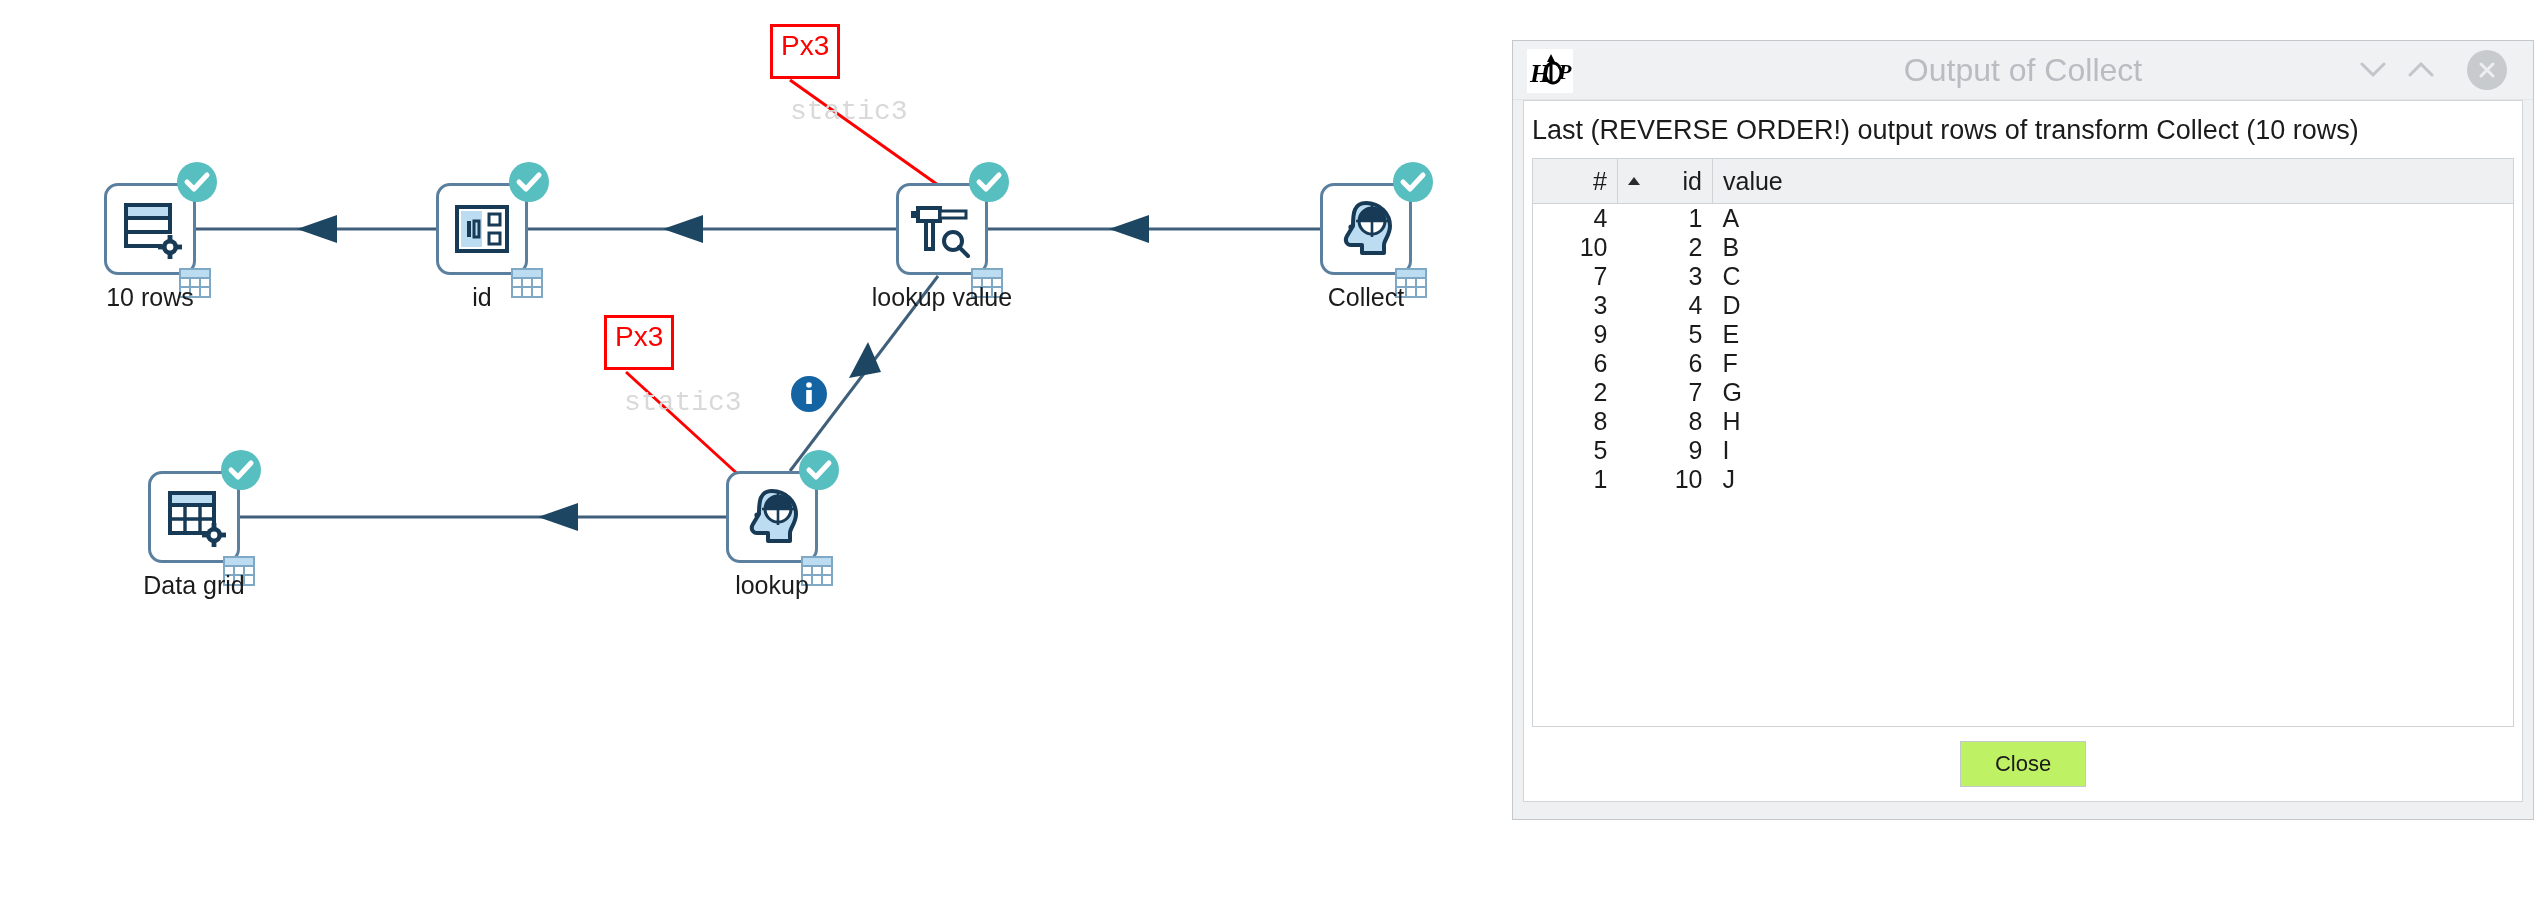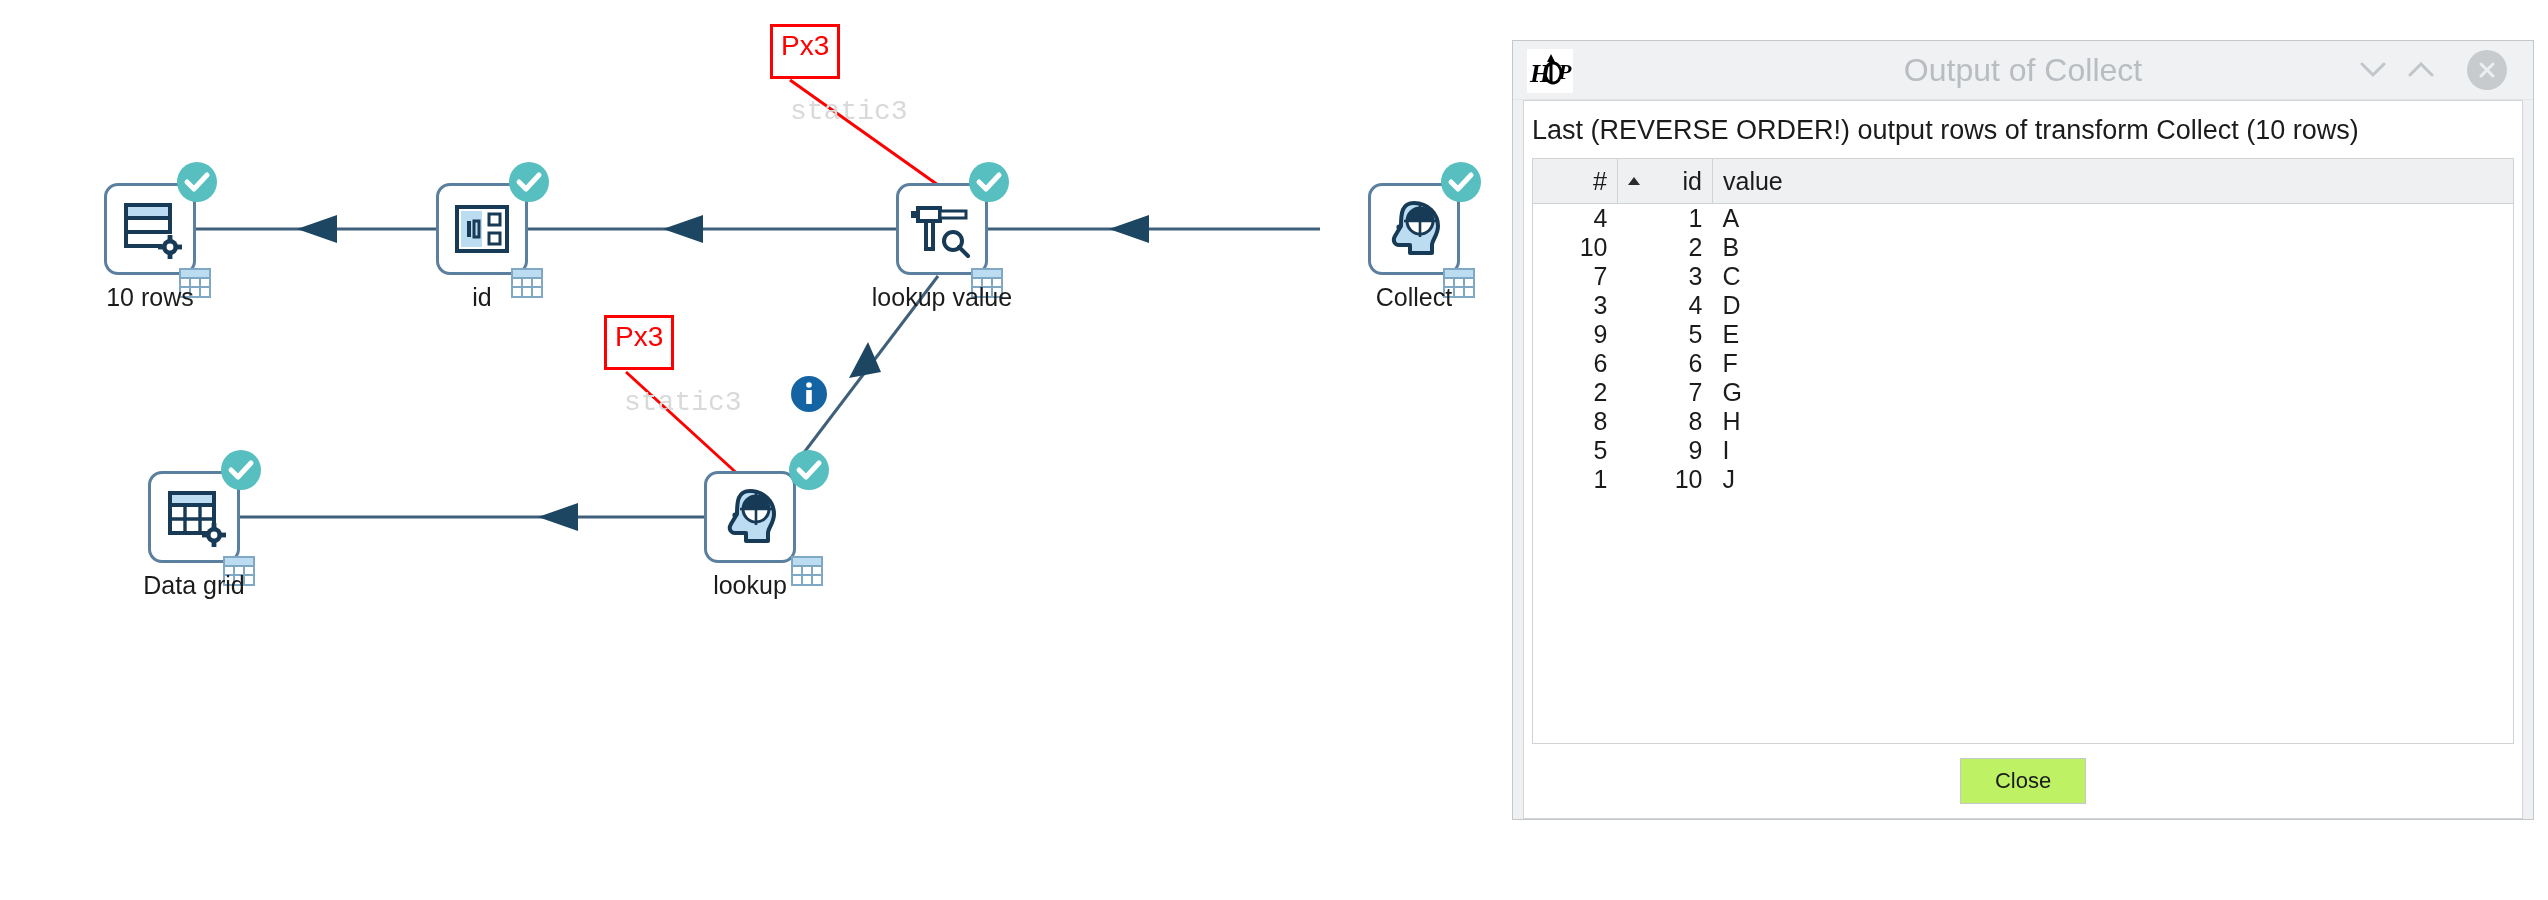--- a/index.html
+++ b/index.html
@@ -62,21 +62,21 @@
     cursor:pointer;
   }
   #btn-min { right:140px; }
   #btn-max { right:92px; }
   #btn-close {
     right:26px; width:40px; height:40px; border-radius:50%; background:#c7cbce;
     display:flex; align-items:center; justify-content:center;
   }
 
   #dialog-body {
-    flex:1; margin:0 10px 0 10px; background:#ffffff;
+    flex:1; margin:0 10px 17px 10px; background:#ffffff;
     border:1px solid #d2d6d9; box-sizing:border-box;
     display:flex; flex-direction:column; padding:0;
   }
   #subtitle {
     font-size:27px; color:#1b1b1b; padding:14px 6px 12px 8px;
     font-family:"Liberation Sans", sans-serif; white-space:nowrap;
   }
   #table-wrap {
     flex:1; margin:0 8px 0 8px; border:1px solid #cfd3d6;
     box-sizing:border-box; background:#ffffff; overflow:hidden;
@@ -206,21 +206,21 @@
         <path d="M11,21 L18,28 L31,14" stroke="#fff" stroke-width="5" fill="none" stroke-linecap="round" stroke-linejoin="round"></path>
       </svg>
       <svg class="grid-badge" viewBox="0 0 40 40">
         <rect x="4" y="6" width="30" height="9" fill="#bcdcf2" stroke="#7fa8c4" stroke-width="2"></rect>
         <rect x="4" y="15" width="30" height="19" fill="#fff" stroke="#7fa8c4" stroke-width="2"></rect>
         <path d="M14,15 L14,34 M24,15 L24,34 M4,24 L34,24" stroke="#7fa8c4" stroke-width="2"></path>
       </svg>
       <div class="node-label">lookup value</div>
     </div>
 
-    <div class="node" style="left:1320px; top:183px;margin-left:48px;">
+    <div class="node" style="left:1320px; top:183px;">
       <div class="node-box"></div>
       <svg class="node-icon" viewBox="0 0 92 92">
         <path d="M46,20 C60,20 70,31 70,43 C70,52 64,57 64,62 L64,70 L42,70 L42,62 L31,62 C27,62 24,58 27,53 L33,43 C33,30 34,20 46,20 Z" fill="#bcdcf2" stroke="#173a56" stroke-width="4" stroke-linejoin="round"></path>
         <circle cx="31" cy="44" r="2.6" fill="#173a56"></circle>
         <circle cx="52" cy="38" r="13" fill="#ffffff" stroke="#173a56" stroke-width="3"></circle>
         <path d="M52,25 A13,13 0 0,1 65,38 L52,38 Z" fill="#173a56"></path>
         <path d="M39,38 A13,13 0 0,1 52,25 L52,38 Z" fill="#173a56"></path>
         <path d="M52,22 L52,54 M36,38 L68,38" stroke="#173a56" stroke-width="2.6"></path>
       </svg>
       <svg class="check-badge" viewBox="0 0 42 42">
@@ -255,21 +255,21 @@
         <path d="M11,21 L18,28 L31,14" stroke="#fff" stroke-width="5" fill="none" stroke-linecap="round" stroke-linejoin="round"></path>
       </svg>
       <svg class="grid-badge" viewBox="0 0 40 40">
         <rect x="4" y="6" width="30" height="9" fill="#bcdcf2" stroke="#7fa8c4" stroke-width="2"></rect>
         <rect x="4" y="15" width="30" height="19" fill="#fff" stroke="#7fa8c4" stroke-width="2"></rect>
         <path d="M14,15 L14,34 M24,15 L24,34 M4,24 L34,24" stroke="#7fa8c4" stroke-width="2"></path>
       </svg>
       <div class="node-label">Data grid</div>
     </div>
 
-    <div class="node" style="left:704px; top:471px;padding-left:12px;">
+    <div class="node" style="left:726px; top:471px;">
       <div class="node-box"></div>
       <svg class="node-icon" viewBox="0 0 92 92">
         <path d="M46,20 C60,20 70,31 70,43 C70,52 64,57 64,62 L64,70 L42,70 L42,62 L31,62 C27,62 24,58 27,53 L33,43 C33,30 34,20 46,20 Z" fill="#bcdcf2" stroke="#173a56" stroke-width="4" stroke-linejoin="round"></path>
         <circle cx="31" cy="44" r="2.6" fill="#173a56"></circle>
         <circle cx="52" cy="38" r="13" fill="#ffffff" stroke="#173a56" stroke-width="3"></circle>
         <path d="M52,25 A13,13 0 0,1 65,38 L52,38 Z" fill="#173a56"></path>
         <path d="M39,38 A13,13 0 0,1 52,25 L52,38 Z" fill="#173a56"></path>
         <path d="M52,22 L52,54 M36,38 L68,38" stroke="#173a56" stroke-width="2.6"></path>
       </svg>
       <svg class="check-badge" viewBox="0 0 42 42">

